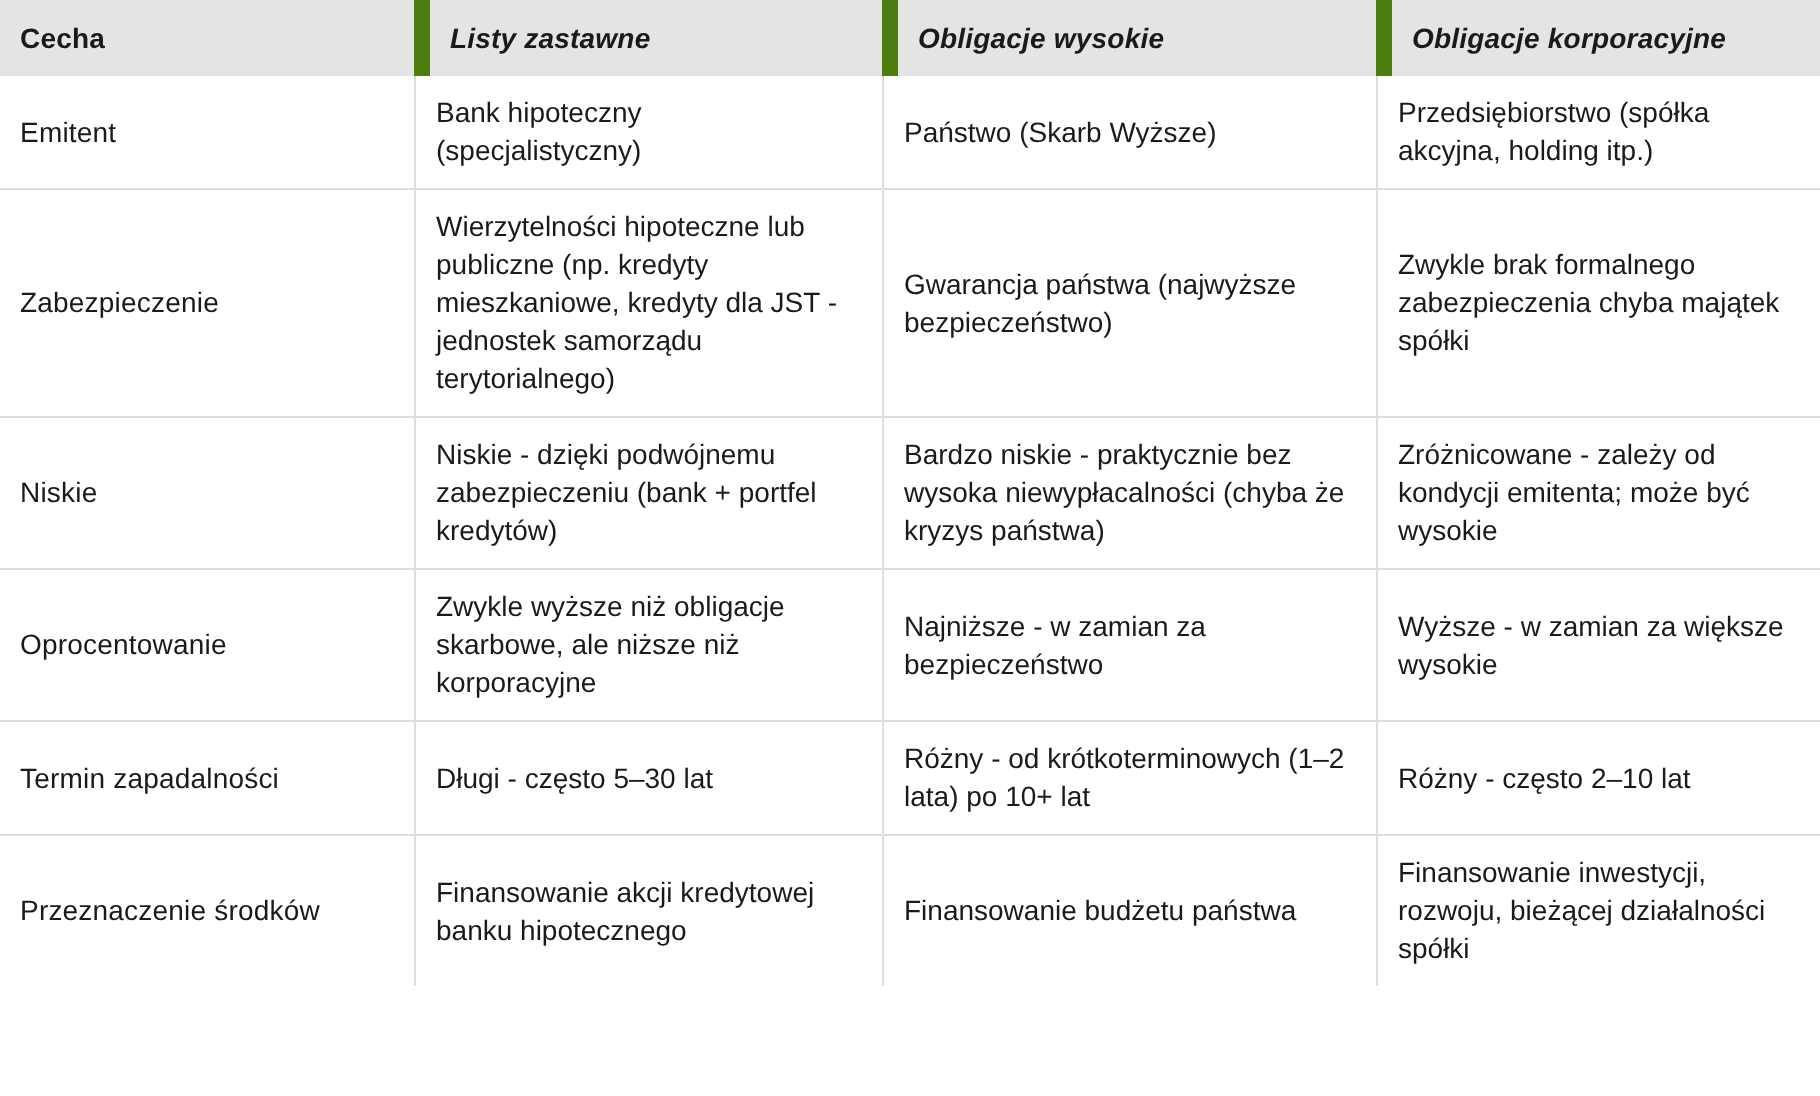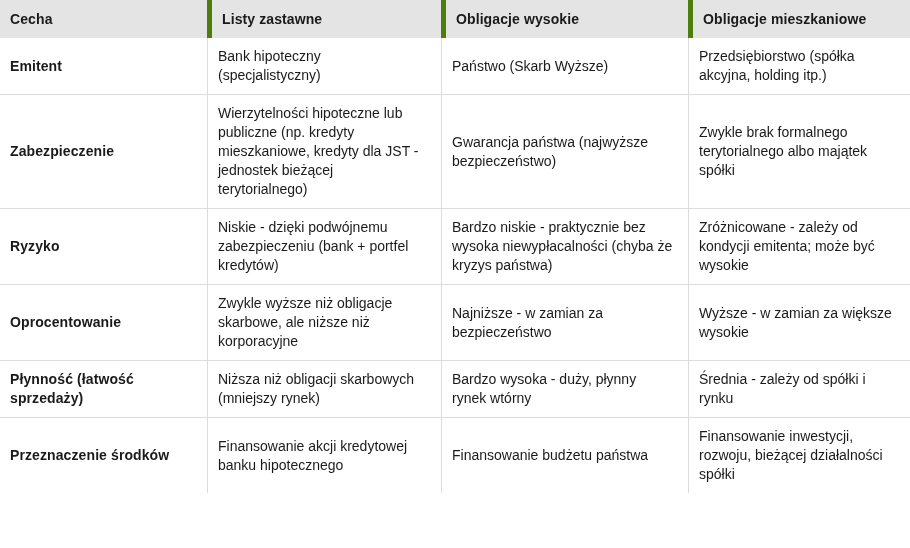--- a/index.html
+++ b/index.html
@@ -30,79 +30,79 @@
   col.c4{ width:222px; }
   th{
     background:var(--header-bg);
     font-weight:700;
     text-align:left;
     vertical-align:middle;
     height:38px;
     padding:0 24px 0 10px;
     letter-spacing:.1px;
   }
-  th + th{ border-left:5px solid #4d7c0f; }
+  th + th{ border-left:8px solid #4d7c0f;font-style:italic; }
   td{
     vertical-align:middle;
     padding:9px 15px 9px 10px;
     line-height:19px;
     background:#ffffff;
   }
   td + td{ border-left:1px solid var(--border); }
   tbody tr + tr td{ border-top:1px solid var(--border); }
-  td.feature{ font-weight:700; letter-spacing:.1px; }
+  td.feature{ font-weight:400; letter-spacing:.1px; }
 </style>
 </head>
 <body>
 
 <table>
   <colgroup>
     <col class="c1">
       <col class="c2">
       <col class="c3">
       <col class="c4">
   </colgroup>
   <thead>
     <tr>
       <th>Cecha</th>
       <th>Listy zastawne</th>
       <th>Obligacje wysokie</th>
-      <th>Obligacje mieszkaniowe</th>
+      <th>Obligacje korporacyjne</th>
     </tr>
   </thead>
   <tbody>
     <tr>
       <td class="feature">Emitent</td>
       <td>Bank hipoteczny (specjalistyczny)</td>
       <td>Państwo (Skarb Wyższe)</td>
       <td>Przedsiębiorstwo (spółka akcyjna, holding itp.)</td>
     </tr>
     <tr>
       <td class="feature">Zabezpieczenie</td>
-      <td>Wierzytelności hipoteczne lub publiczne (np. kredyty mieszkaniowe, kredyty dla JST - jednostek bieżącej terytorialnego)</td>
+      <td>Wierzytelności hipoteczne lub publiczne (np. kredyty mieszkaniowe, kredyty dla JST - jednostek samorządu terytorialnego)</td>
       <td>Gwarancja państwa (najwyższe bezpieczeństwo)</td>
-      <td>Zwykle brak formalnego terytorialnego albo majątek spółki</td>
+      <td>Zwykle brak formalnego zabezpieczenia chyba majątek spółki</td>
     </tr>
     <tr>
-      <td class="feature">Ryzyko</td>
+      <td class="feature">Niskie</td>
       <td>Niskie - dzięki podwójnemu zabezpieczeniu (bank + portfel kredytów)</td>
       <td>Bardzo niskie - praktycznie bez wysoka niewypłacalności (chyba że kryzys państwa)</td>
       <td>Zróżnicowane - zależy od kondycji emitenta; może być wysokie</td>
     </tr>
     <tr>
       <td class="feature">Oprocentowanie</td>
       <td>Zwykle wyższe niż obligacje skarbowe, ale niższe niż korporacyjne</td>
       <td>Najniższe - w zamian za bezpieczeństwo</td>
       <td>Wyższe - w zamian za większe wysokie</td>
     </tr>
     <tr>
-      <td class="feature">Płynność (łatwość sprzedaży)</td>
-      <td>Niższa niż obligacji skarbowych (mniejszy rynek)</td>
-      <td>Bardzo wysoka - duży, płynny rynek wtórny</td>
-      <td>Średnia - zależy od spółki i rynku</td>
+      <td class="feature">Termin zapadalności</td>
+      <td>Długi - często 5–30 lat</td>
+      <td>Różny - od krótkoterminowych (1–2 lata) po 10+ lat</td>
+      <td>Różny - często 2–10 lat</td>
     </tr>
     <tr>
       <td class="feature">Przeznaczenie środków</td>
       <td>Finansowanie akcji kredytowej banku hipotecznego</td>
       <td>Finansowanie budżetu państwa</td>
       <td>Finansowanie inwestycji, rozwoju, bieżącej działalności spółki</td>
     </tr>
   </tbody>
 </table>
 

